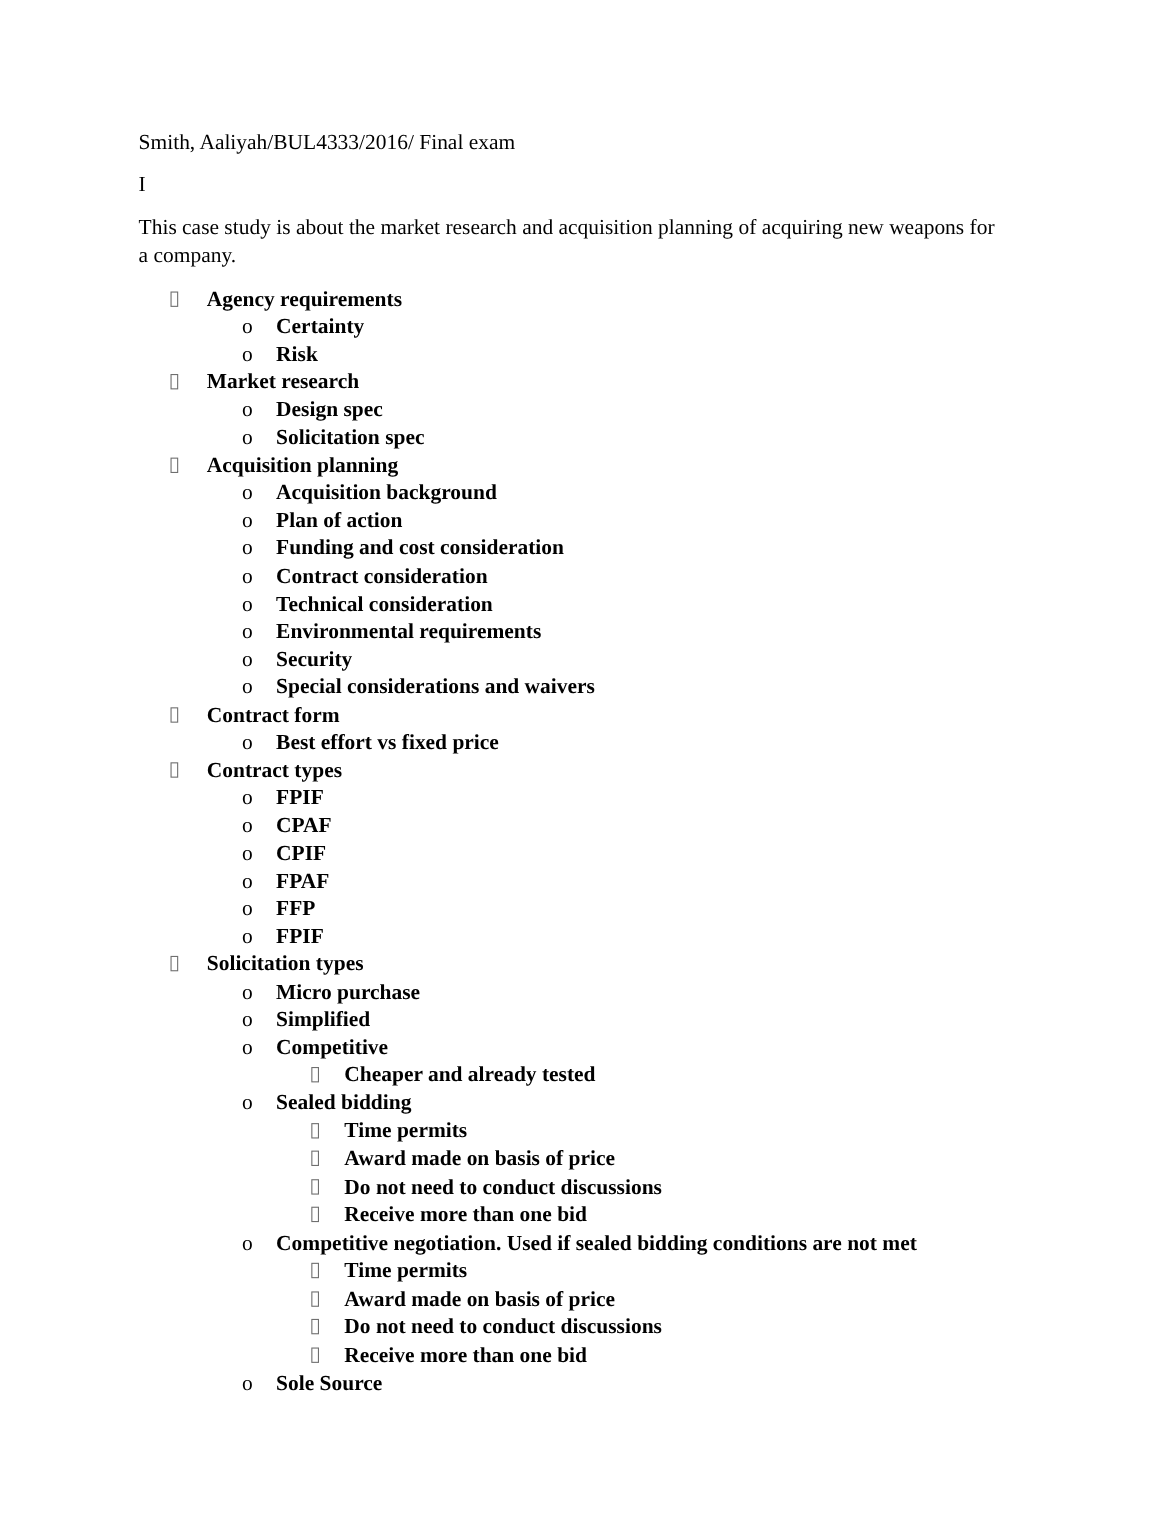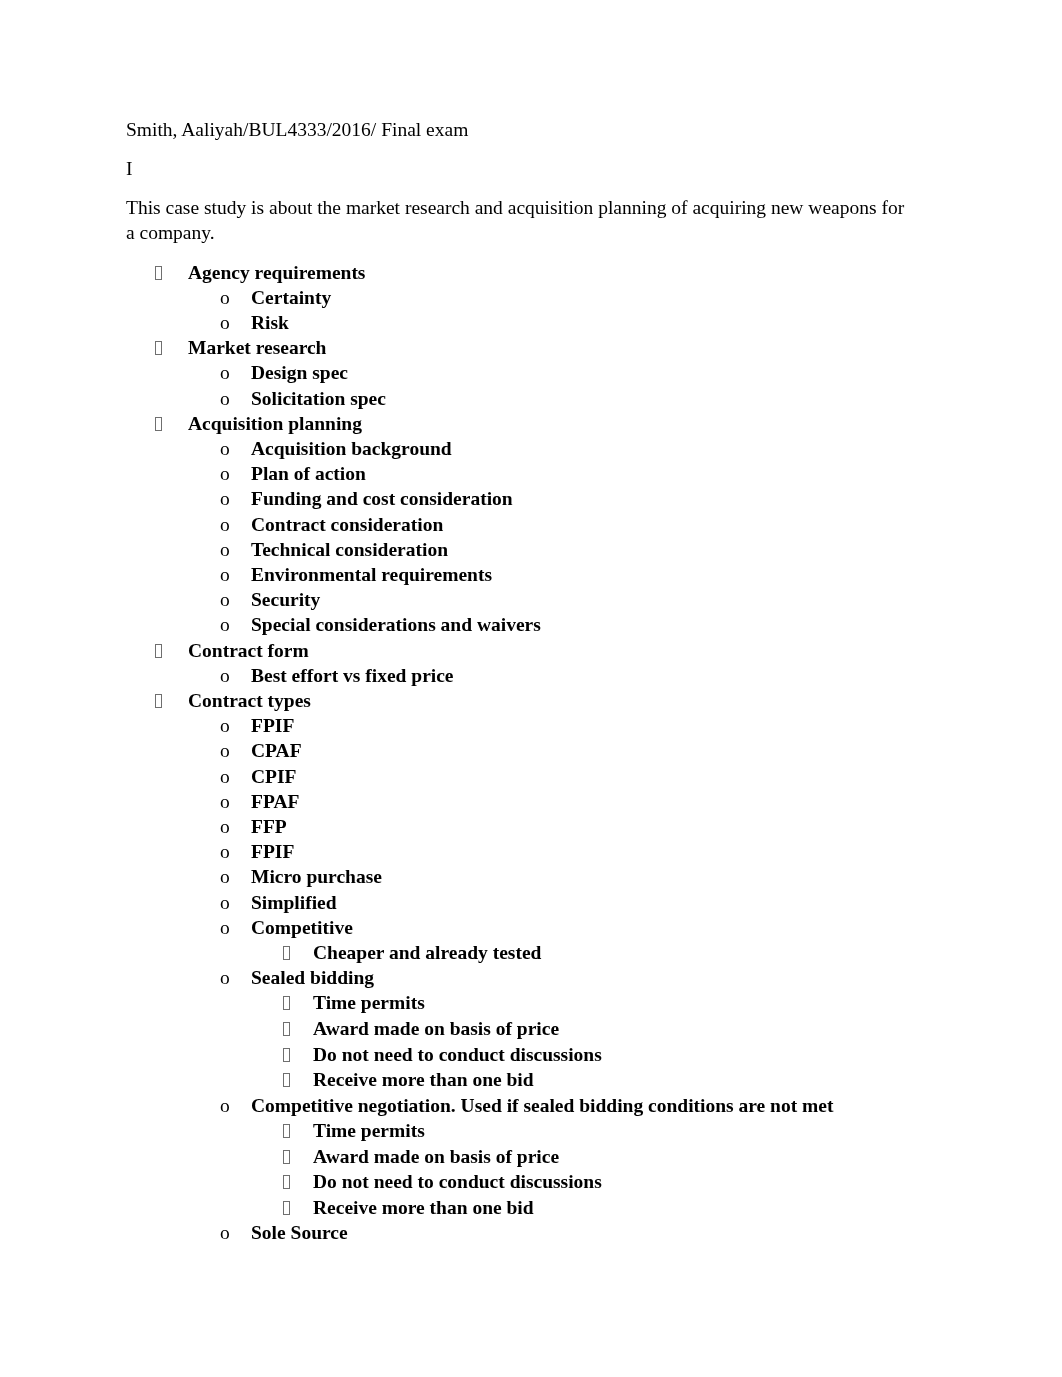--- a/index.html
+++ b/index.html
@@ -107,20 +107,21 @@
       <div class="row lvl2"><span class="marker marker-o">o</span><span class="txt">Special considerations and waivers</span></div>
       <div class="row lvl1"><span class="marker"><span class="tofu"></span></span><span class="txt">Contract form</span></div>
       <div class="row lvl2"><span class="marker marker-o">o</span><span class="txt">Best effort vs fixed price</span></div>
       <div class="row lvl1"><span class="marker"><span class="tofu"></span></span><span class="txt">Contract types</span></div>
       <div class="row lvl2"><span class="marker marker-o">o</span><span class="txt">FPIF</span></div>
       <div class="row lvl2"><span class="marker marker-o">o</span><span class="txt">CPAF</span></div>
       <div class="row lvl2"><span class="marker marker-o">o</span><span class="txt">CPIF</span></div>
       <div class="row lvl2"><span class="marker marker-o">o</span><span class="txt">FPAF</span></div>
       <div class="row lvl2"><span class="marker marker-o">o</span><span class="txt">FFP</span></div>
       <div class="row lvl2"><span class="marker marker-o">o</span><span class="txt">FPIF</span></div>
+      <div class="row lvl1"><span class="marker"><span class="tofu"></span></span><span class="txt">Solicitation types</span></div>
       <div class="row lvl2"><span class="marker marker-o">o</span><span class="txt">Micro purchase</span></div>
       <div class="row lvl2"><span class="marker marker-o">o</span><span class="txt">Simplified</span></div>
       <div class="row lvl2"><span class="marker marker-o">o</span><span class="txt">Competitive</span></div>
       <div class="row lvl3"><span class="marker"><span class="tofu"></span></span><span class="txt">Cheaper and already tested</span></div>
       <div class="row lvl2"><span class="marker marker-o">o</span><span class="txt">Sealed bidding</span></div>
       <div class="row lvl3 spaced"><span class="marker"><span class="tofu"></span></span><span class="txt">Time permits</span></div>
       <div class="row lvl3 spaced"><span class="marker"><span class="tofu"></span></span><span class="txt">Award made on basis of price</span></div>
       <div class="row lvl3 spaced"><span class="marker"><span class="tofu"></span></span><span class="txt">Do not need to conduct discussions</span></div>
       <div class="row lvl3 spaced"><span class="marker"><span class="tofu"></span></span><span class="txt">Receive more than one bid</span></div>
       <div class="row lvl2"><span class="marker marker-o">o</span><span class="txt">Competitive negotiation. Used if sealed bidding conditions are not met</span></div>

